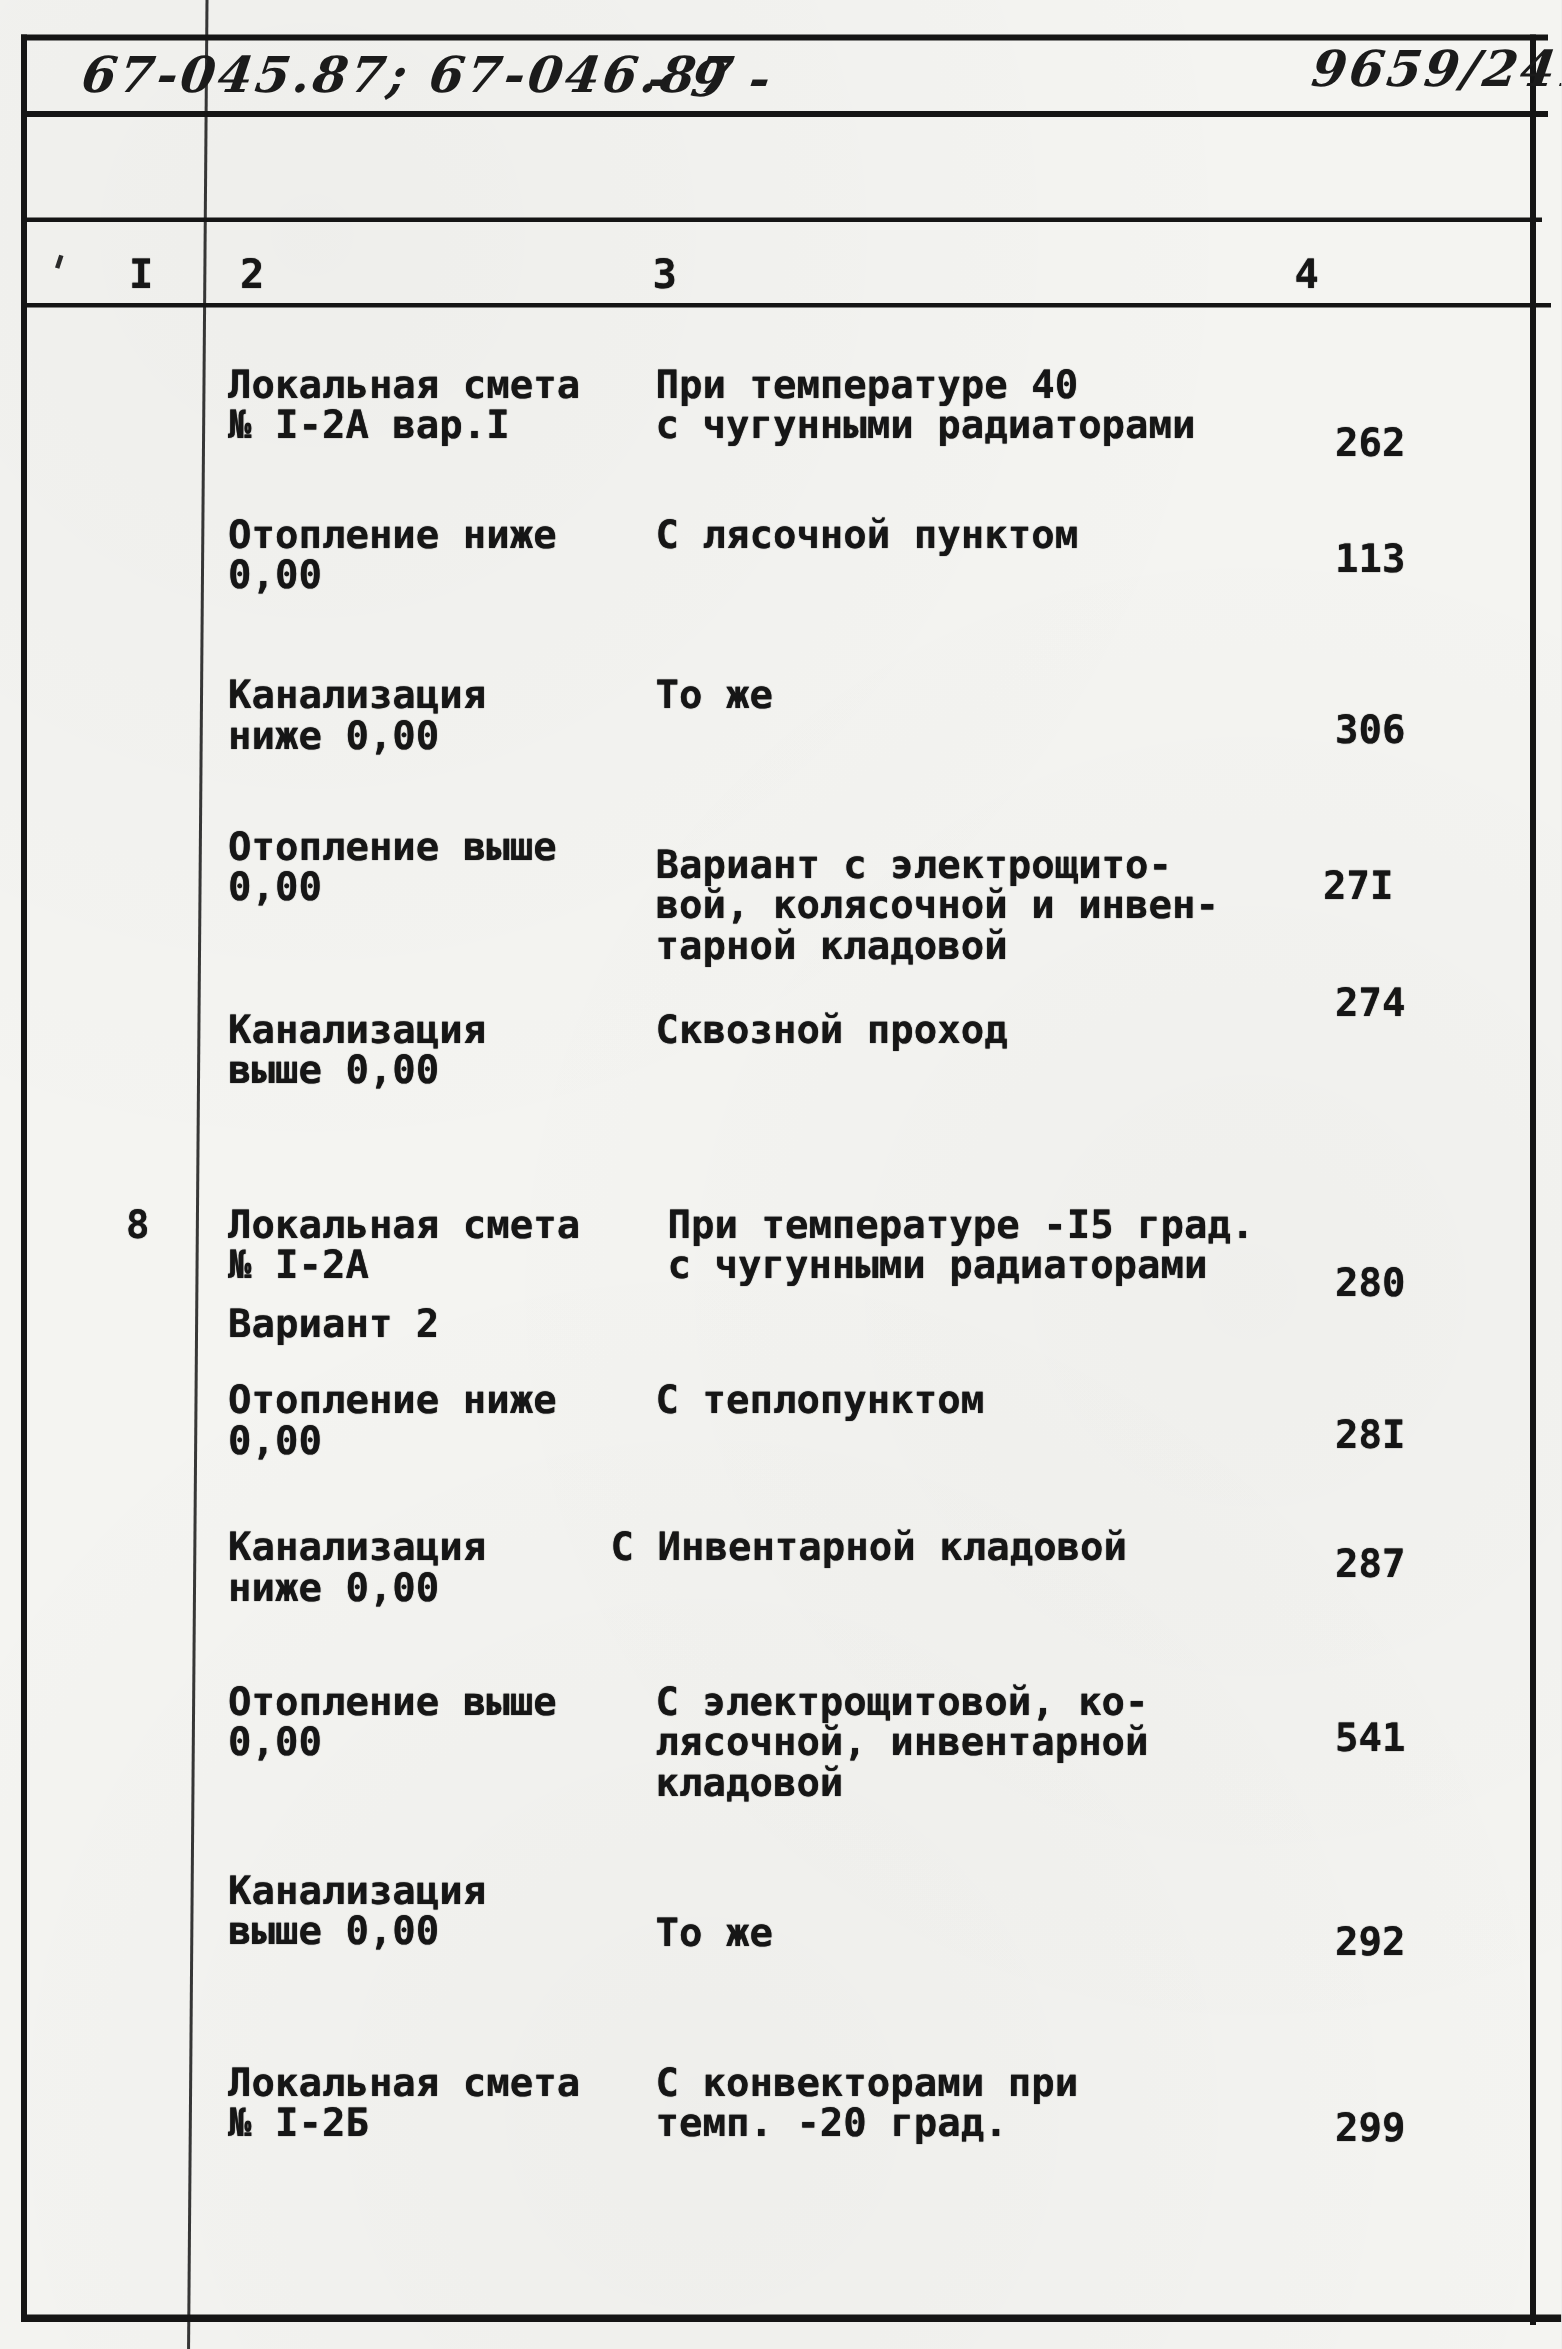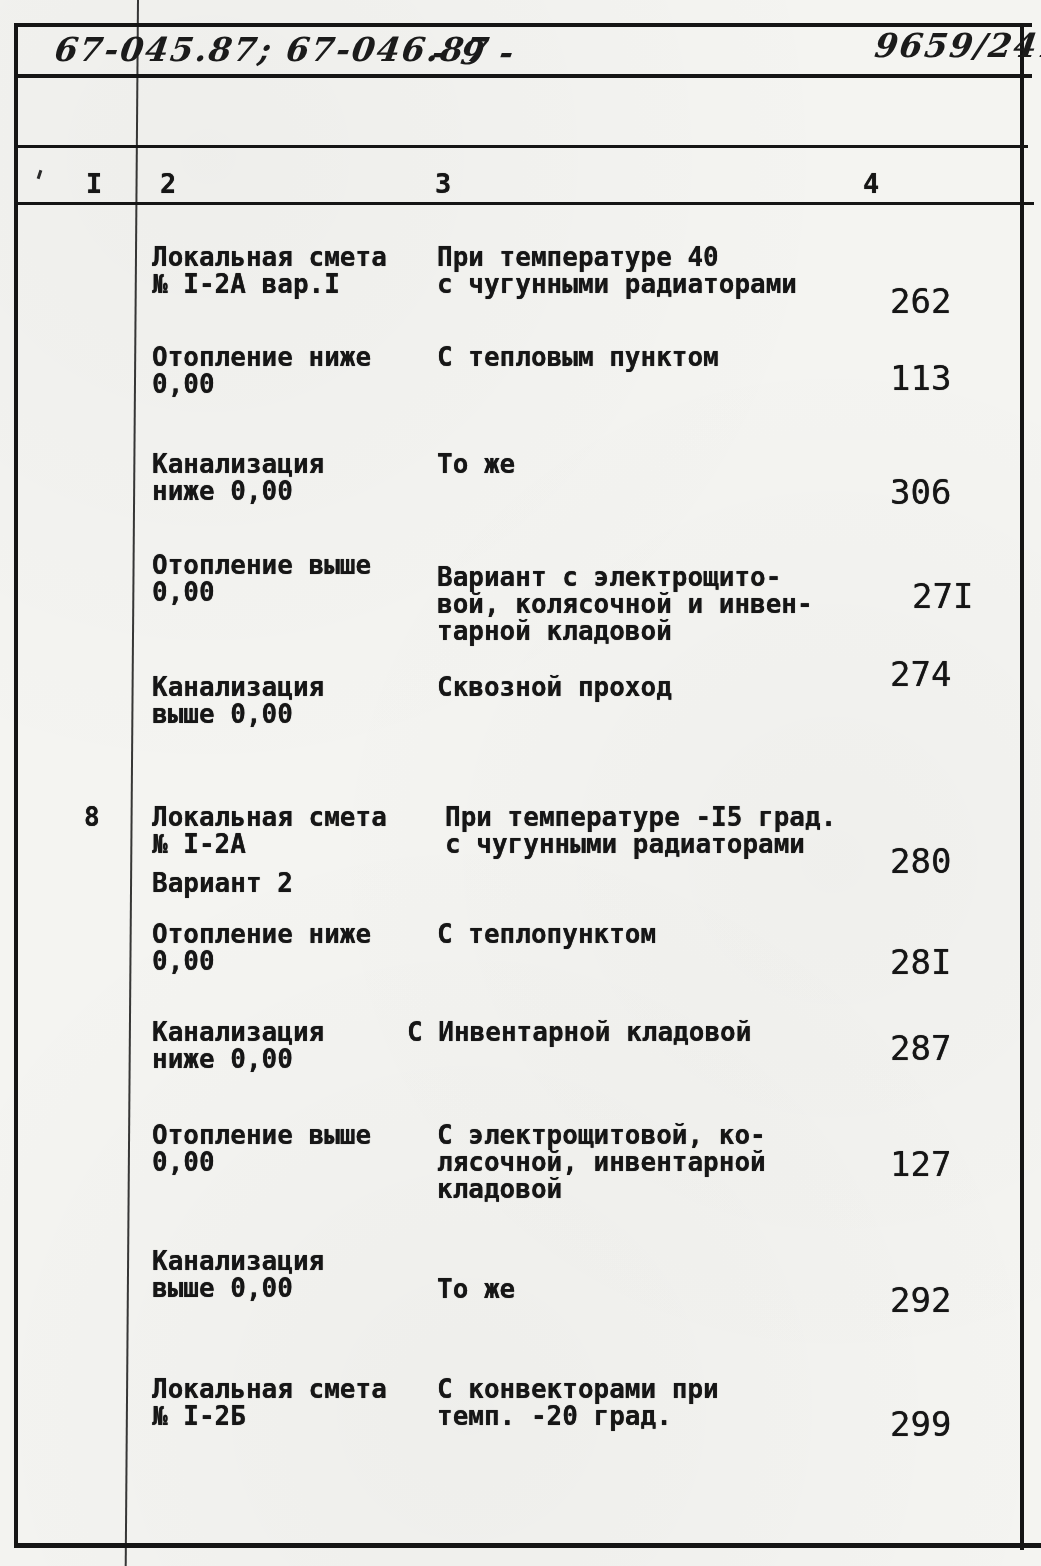--- a/index.html
+++ b/index.html
@@ -24,21 +24,21 @@
 
   .typed{
     font-weight:700;
     font-size:26px;
     line-height:27px;
     letter-spacing:0px;
     white-space:pre-line;
     text-shadow:0 0 .7px rgba(10,10,10,.85);
   }
   .cell{position:absolute;}
-  .num{font-weight:400;font-size:34px;text-shadow:0 0 .7px rgba(10,10,10,.85);}
+  .num{font-weight:700;font-size:26px;text-shadow:0 0 .7px rgba(10,10,10,.85);}
 
   .colheads span{
     position:absolute;top:168px;
     font-weight:700;font-size:27px;
     text-shadow:0 0 .7px rgba(10,10,10,.85);
   }
 
   .handwritten{
     position:absolute;
     font-family:"DejaVu Serif","Liberation Serif",serif;
@@ -84,36 +84,36 @@
         <span class="typed" style="display: block;">Локальная смета
 № I-2А вар.I</span>
       </div>
       <div class="cell typed" style="left: 437px; top: 244px;">При температуре 40
 с чугунными радиаторами</div>
       <div class="cell num" style="left: 890px; top: 281px;">262</div>
       <div class="cell" style="left: 152px; top: 344px;">
         <span class="typed" style="display: block;">Отопление ниже
 0,00</span>
       </div>
-      <div class="cell typed" style="left: 437px; top: 344px;">С тепловым пунктом</div>
+      <div class="cell typed" style="left: 437px; top: 344px;">С лясочной пунктом</div>
       <div class="cell num" style="left: 890px; top: 358px;">113</div>
       <div class="cell" style="left: 152px; top: 451px;">
         <span class="typed" style="display: block;">Канализация
 ниже 0,00</span>
       </div>
       <div class="cell typed" style="left: 437px; top: 451px;">То же</div>
       <div class="cell num" style="left: 890px; top: 472px;">306</div>
       <div class="cell" style="left: 152px; top: 552px;">
         <span class="typed" style="display: block;">Отопление выше
 0,00</span>
       </div>
       <div class="cell typed" style="left: 437px; top: 552px; margin-top: 12px;">Вариант с электрощито-
 вой, колясочной и инвен-
 тарной кладовой</div>
-      <div class="cell num" style="left: 912px; top: 576px;">27I</div>
+      <div class="cell num" style="left: 882px; top: 576px;">27I</div>
       <div class="cell" style="left: 152px; top: 674px;">
         <span class="typed" style="display: block;">Канализация
 выше 0,00</span>
       </div>
       <div class="cell typed" style="left: 437px; top: 674px;">Сквозной проход</div>
       <div class="cell num" style="left: 890px; top: 654px;">274</div>
       <div class="cell typed" style="left: 84px; top: 804px;">8</div>
       <div class="cell" style="left: 152px; top: 804px;">
         <span class="typed" style="display: block;">Локальная смета
 № I-2А</span>
@@ -134,21 +134,21 @@
       </div>
       <div class="cell typed" style="left: 407px; top: 1019px;">С Инвентарной кладовой</div>
       <div class="cell num" style="left: 890px; top: 1028px;">287</div>
       <div class="cell" style="left: 152px; top: 1122px;">
         <span class="typed" style="display: block;">Отопление выше
 0,00</span>
       </div>
       <div class="cell typed" style="left: 437px; top: 1122px;">С электрощитовой, ко-
 лясочной, инвентарной
 кладовой</div>
-      <div class="cell num" style="left: 890px; top: 1144px;">127</div>
+      <div class="cell num" style="left: 890px; top: 1144px;">541</div>
       <div class="cell" style="left: 152px; top: 1248px;">
         <span class="typed" style="display: block;">Канализация
 выше 0,00</span>
       </div>
       <div class="cell typed" style="left: 437px; top: 1276px;">То же</div>
       <div class="cell num" style="left: 890px; top: 1280px;">292</div>
       <div class="cell" style="left: 152px; top: 1376px;">
         <span class="typed" style="display: block;">Локальная смета
 № I-2Б</span>
       </div>

